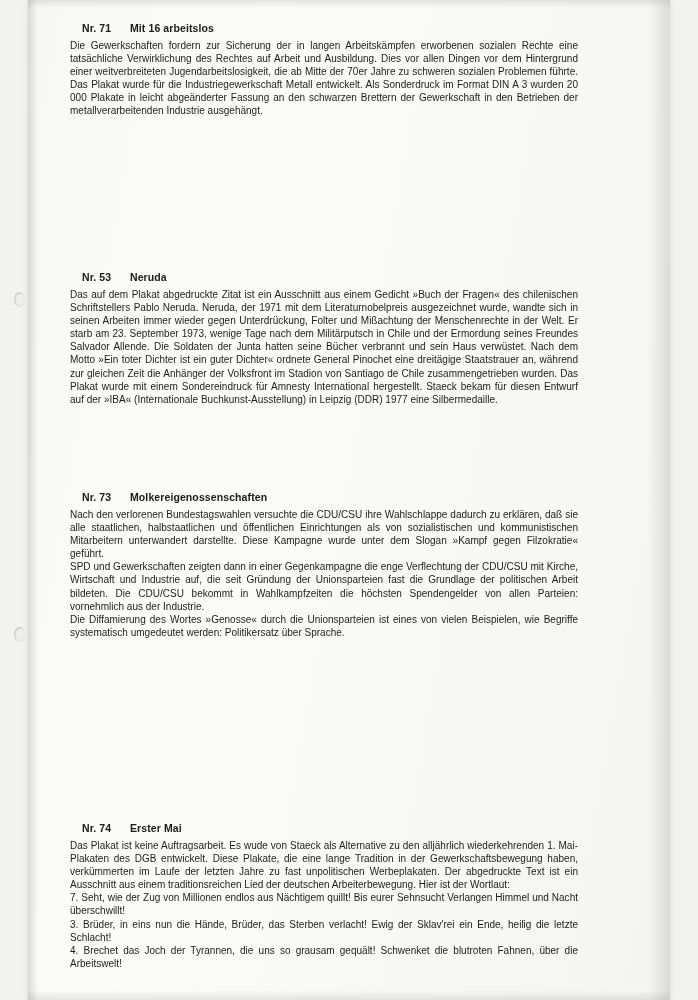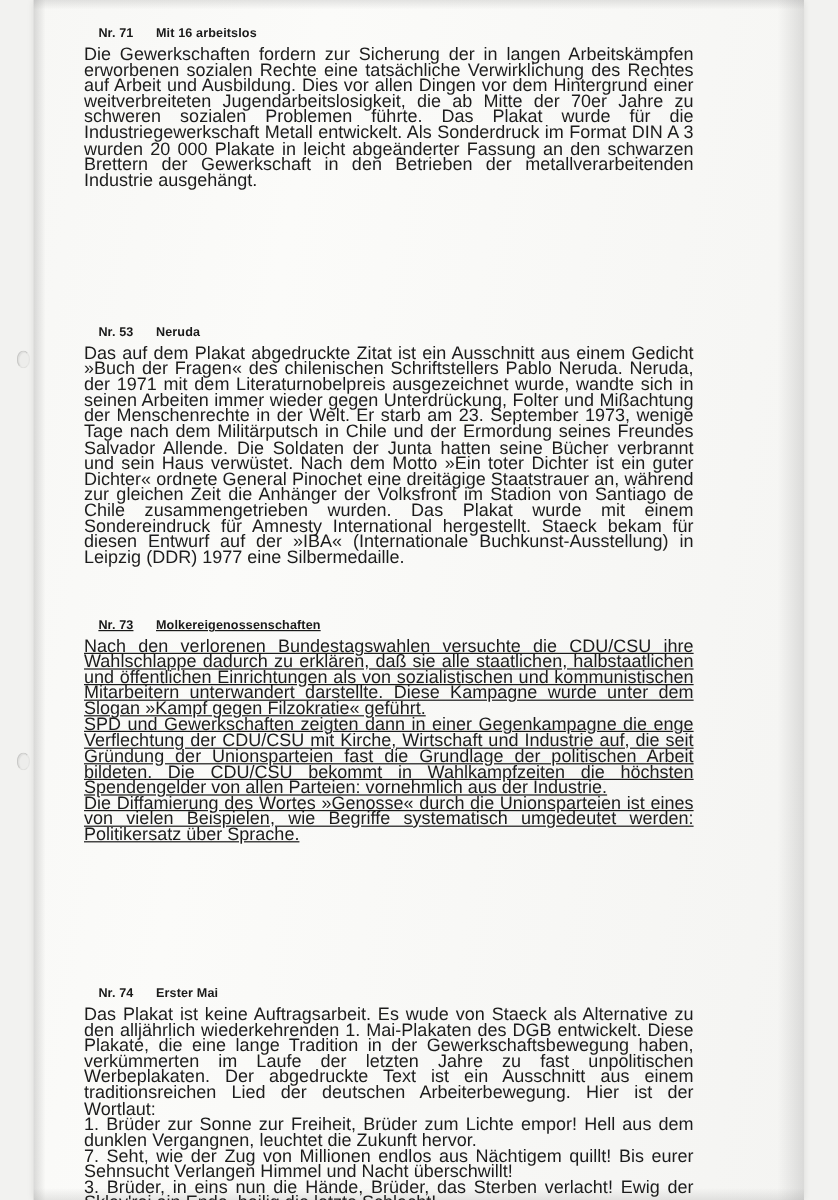--- a/index.html
+++ b/index.html
@@ -90,33 +90,33 @@
     flex: 0 0 48px;
     padding-left: 12px;
   }
   .entry-title {
     font-size: 10.5px;
     font-weight: bold;
     letter-spacing: 0.1px;
   }
   .entry-body p {
     margin: 0;
-    font-size: 15px;
+    font-size: 10px;
     line-height: 13.1px;
     text-align: justify;
     letter-spacing: 0.01px;
     color: #1c1c1c;
     -webkit-hyphens: none;
     hyphens: none;
   }
   .entry-body p + p { margin-top: 0; }
 
   .e71 { top: 22px; }
   .e72 { top: 271px; }
-  .e73 { top: 515px; text-decoration: underline; }
+  .e73 { top: 491px; }
   .e74 { top: 774px; margin-top: 48px; }
 </style>
 </head>
 <body>
 
 <div class="page">
   <div class="edge-top"></div>
   <div class="edge-left"></div>
   <div class="edge-right"></div>
   <div class="edge-bottom"></div>
@@ -159,20 +159,19 @@
     </div>
   </div>
 
   <div class="entry e74">
     <div class="entry-head">
       <span class="entry-num">Nr. 74</span>
       <span class="entry-title">Erster Mai</span>
     </div>
     <div class="entry-body">
       <p>Das Plakat ist keine Auftragsarbeit. Es wude von Staeck als Alternative zu den alljährlich wiederkehrenden 1. Mai-Plakaten des DGB entwickelt. Diese Plakate, die eine lange Tradition in der Gewerkschaftsbewegung haben, verkümmerten im Laufe der letzten Jahre zu fast unpolitischen Werbeplakaten. Der abgedruckte Text ist ein Ausschnitt aus einem traditionsreichen Lied der deutschen Arbeiterbewegung. Hier ist der Wortlaut:</p>
-      <p>1. Brüder zur Sonne zur Freiheit, Brüder zum Lichte empor! Hell aus dem dunklen Vergangnen, leuchtet die Zukunft hervor.</p>
       <p>7. Seht, wie der Zug von Millionen endlos aus Nächtigem quillt! Bis eurer Sehnsucht Verlangen Himmel und Nacht überschwillt!</p>
       <p>3. Brüder, in eins nun die Hände, Brüder, das Sterben verlacht! Ewig der Sklav'rei ein Ende, heilig die letzte Schlacht!</p>
       <p>4. Brechet das Joch der Tyrannen, die uns so grausam gequält! Schwenket die blutroten Fahnen, über die Arbeitswelt!</p>
     </div>
   </div>
 
 </div>
 
 </body></html>

